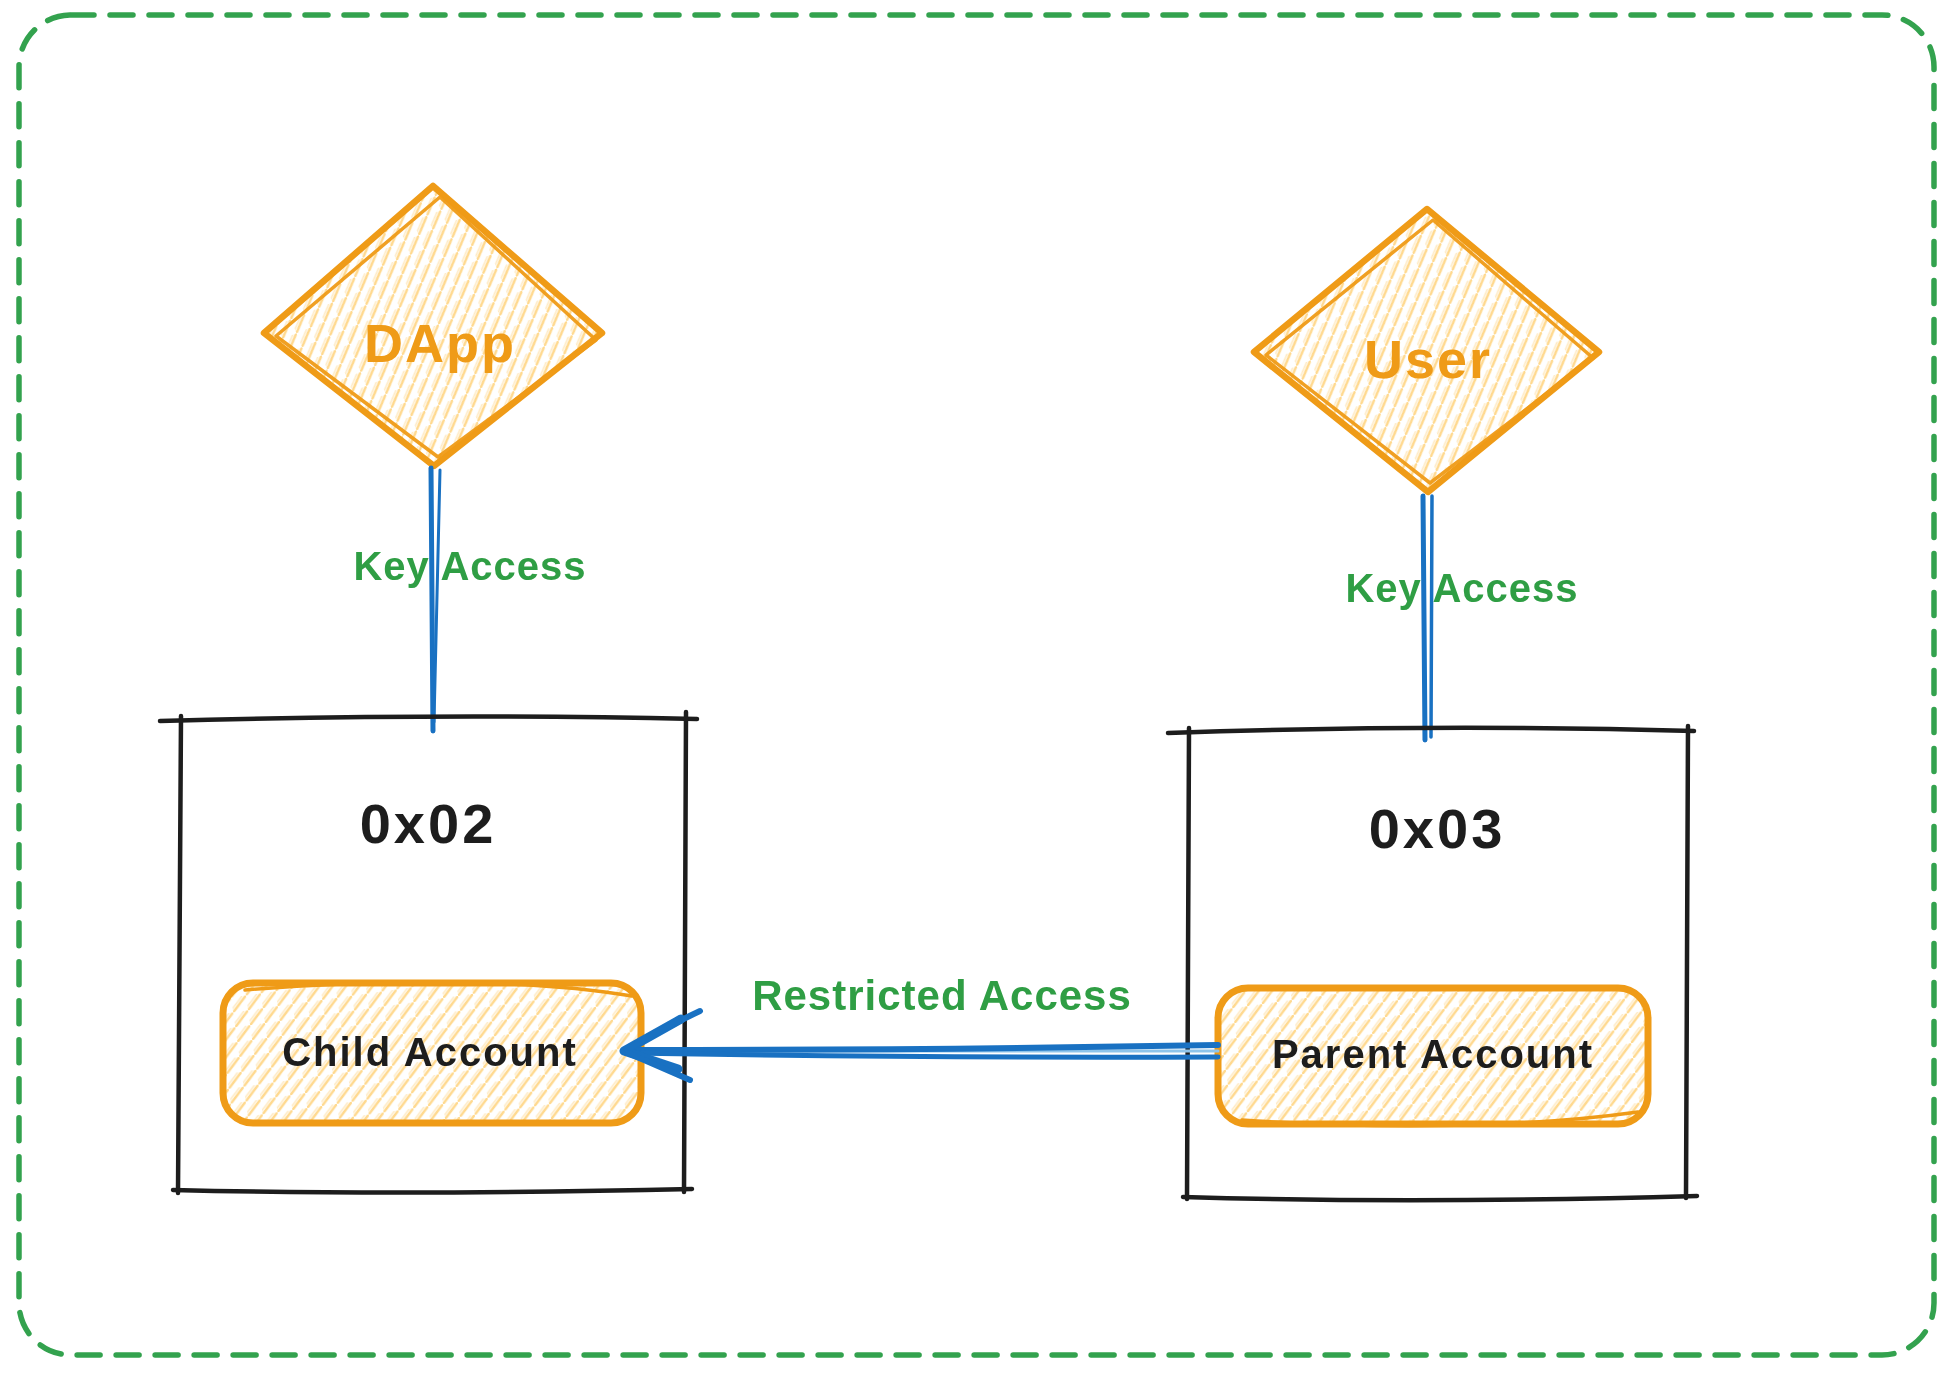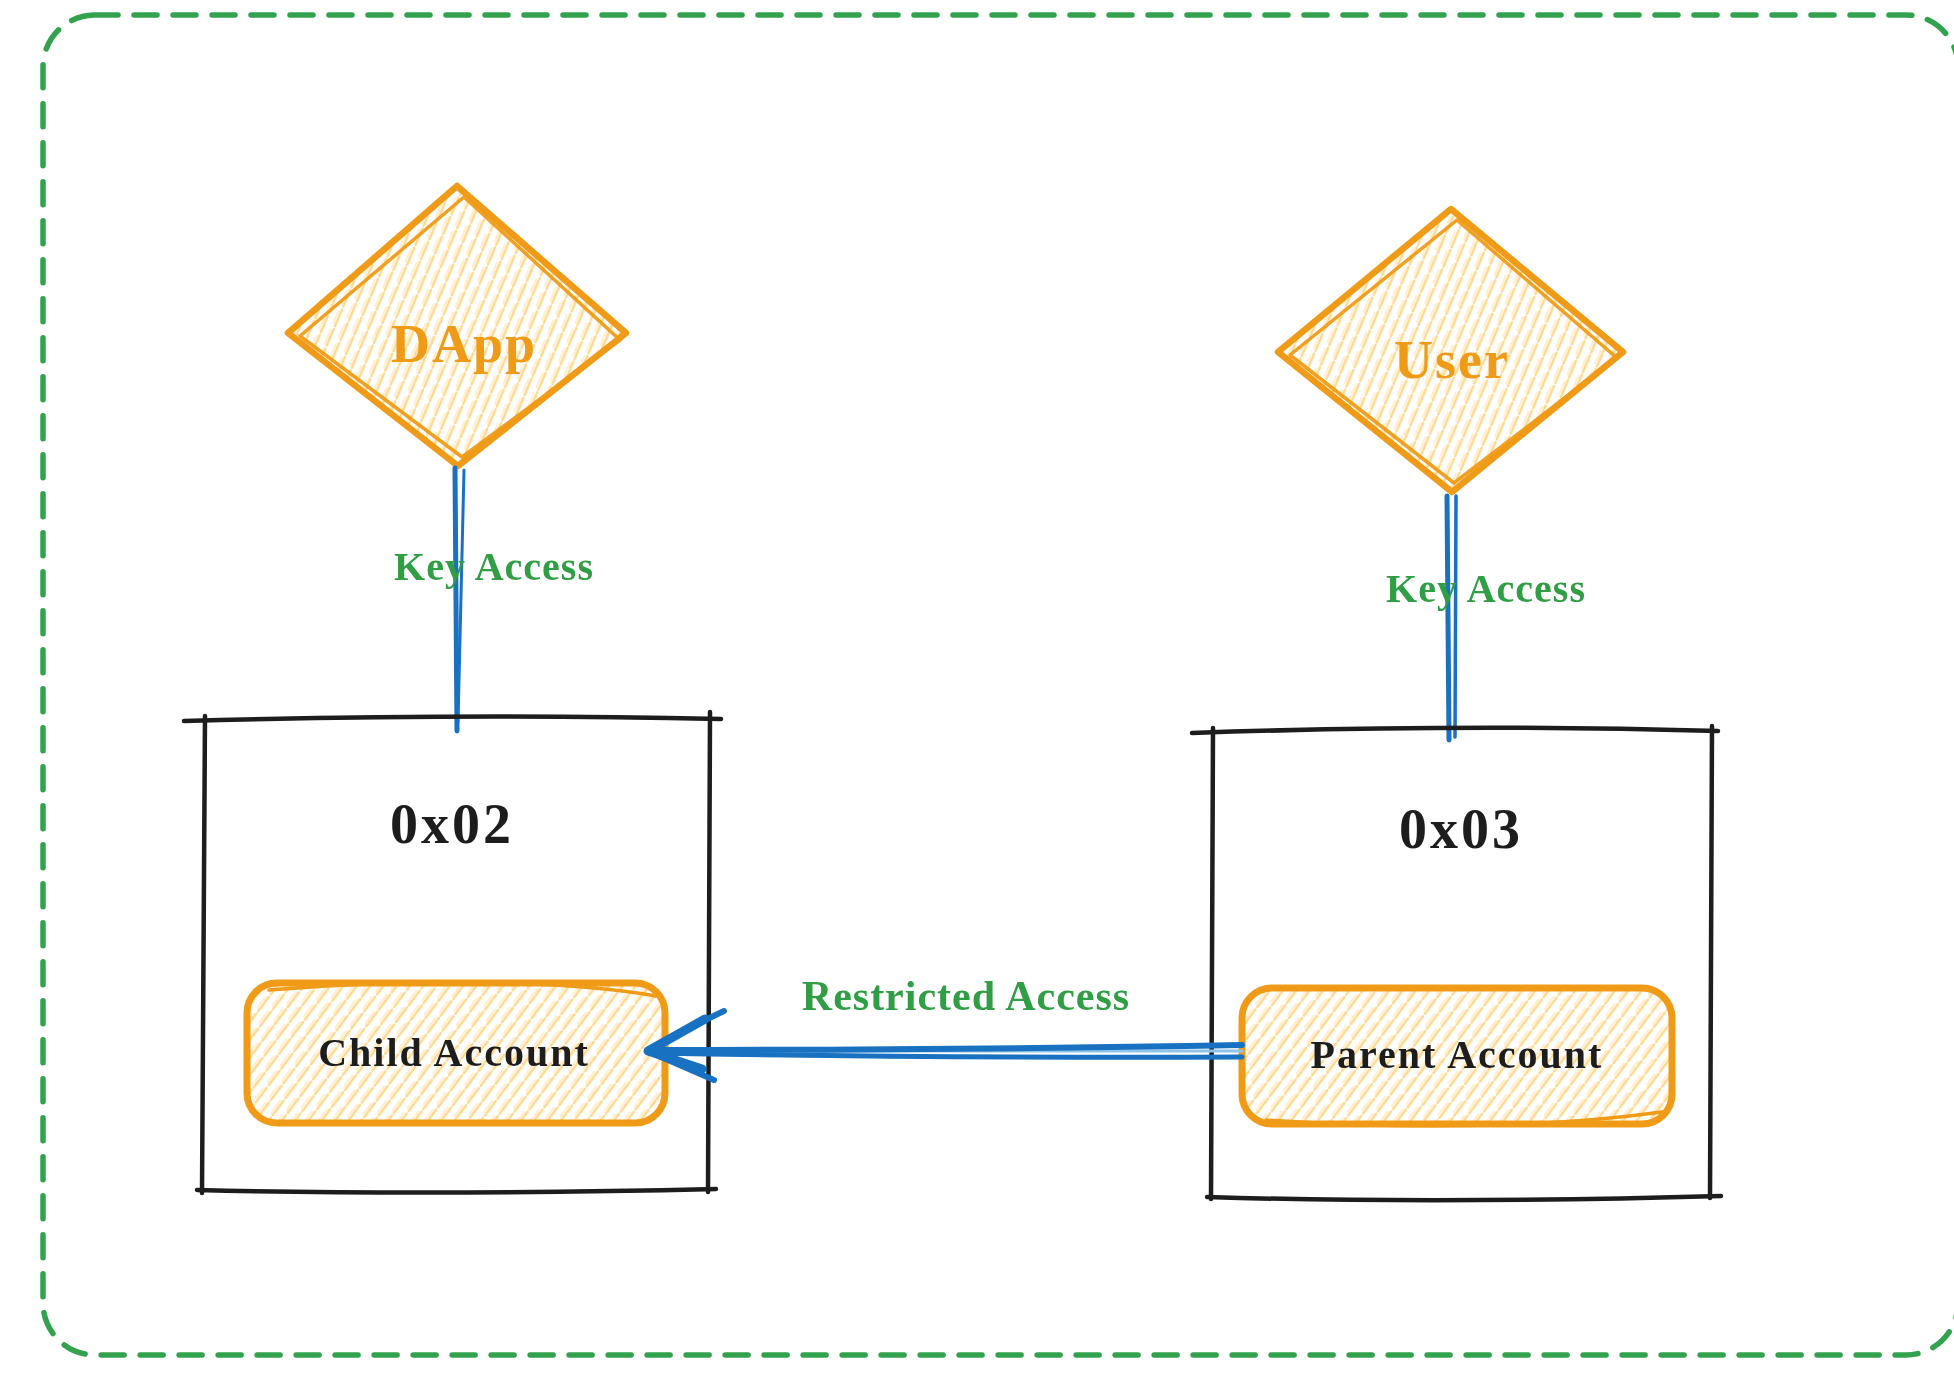--- a/index.html
+++ b/index.html
@@ -11,22 +11,21 @@
     --green:#2f9e44;
     --border-green:#33a24e;
     --ink:#1d1d1d;
     --bg:#ffffff;
   }
   html,body{margin:0;padding:0;background:var(--bg);}
   .canvas{
     position:relative;
     width:1796px;height:1375px;
     background:var(--bg);
-    font-family:Liberation Serif, serif;
-    padding-left:24px;
+    font-family:Liberation Sans, sans-serif;
   }
   svg{display:block;width:1954px;height:1375px;}
   .border-dash{fill:none;stroke:var(--border-green);stroke-width:5.5;
     stroke-dasharray:23 16;stroke-linecap:round;}
   .diamond{fill:url(#hatchSteep);stroke:var(--orange);stroke-width:6.5;
     stroke-linejoin:round;}
   .diamond-echo{fill:none;stroke:var(--orange);stroke-width:3.5;
     stroke-linejoin:round;opacity:.95;}
   .hatch-line{stroke:var(--hatch);stroke-width:2.6;}
   .hatch-line2{stroke:var(--hatch-light);stroke-width:1.4;}

